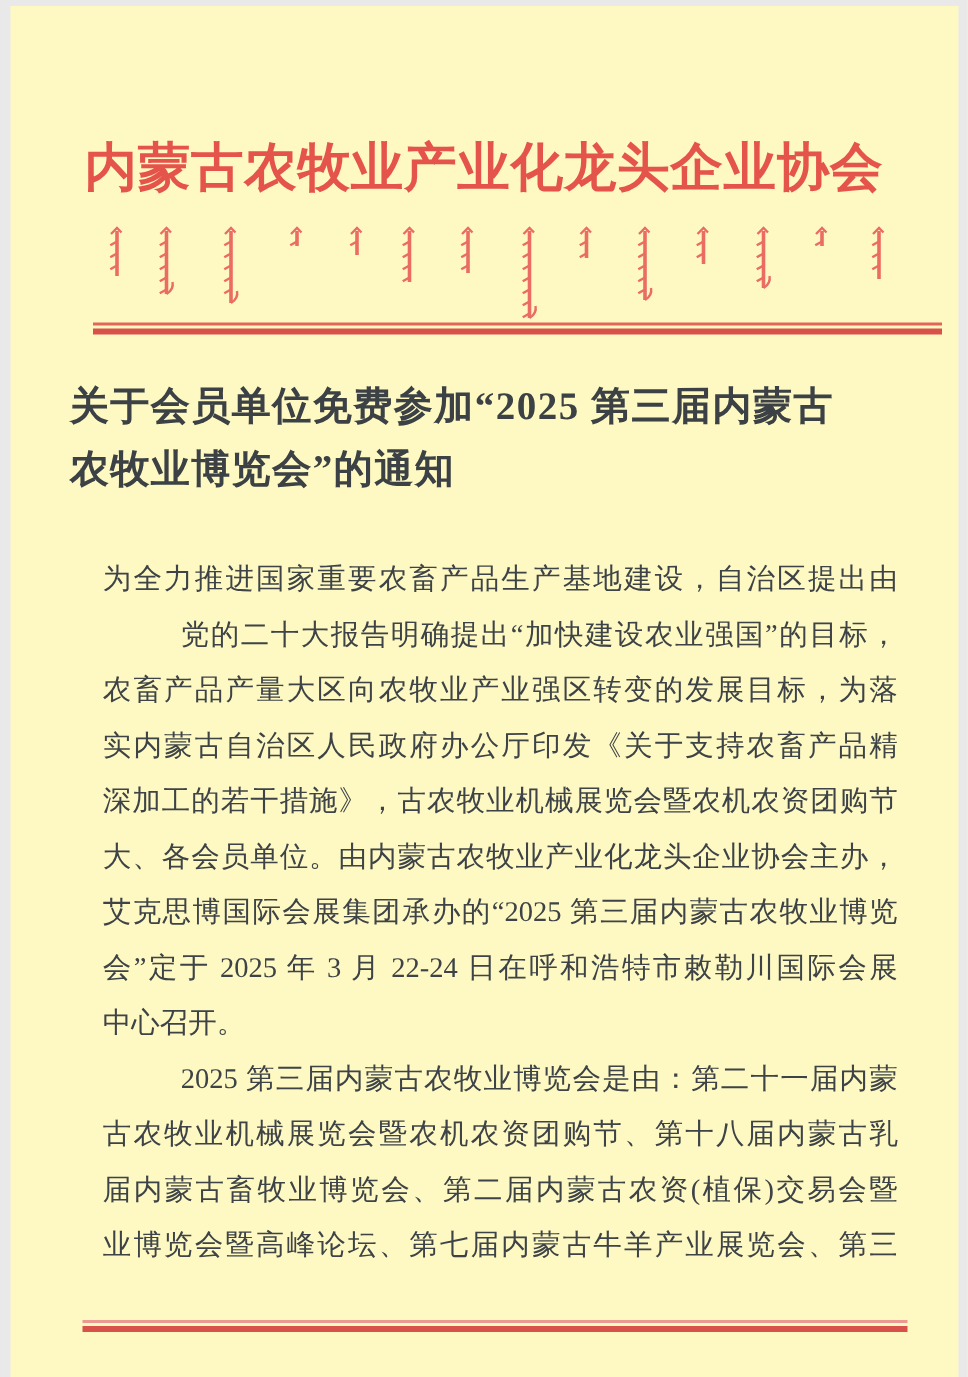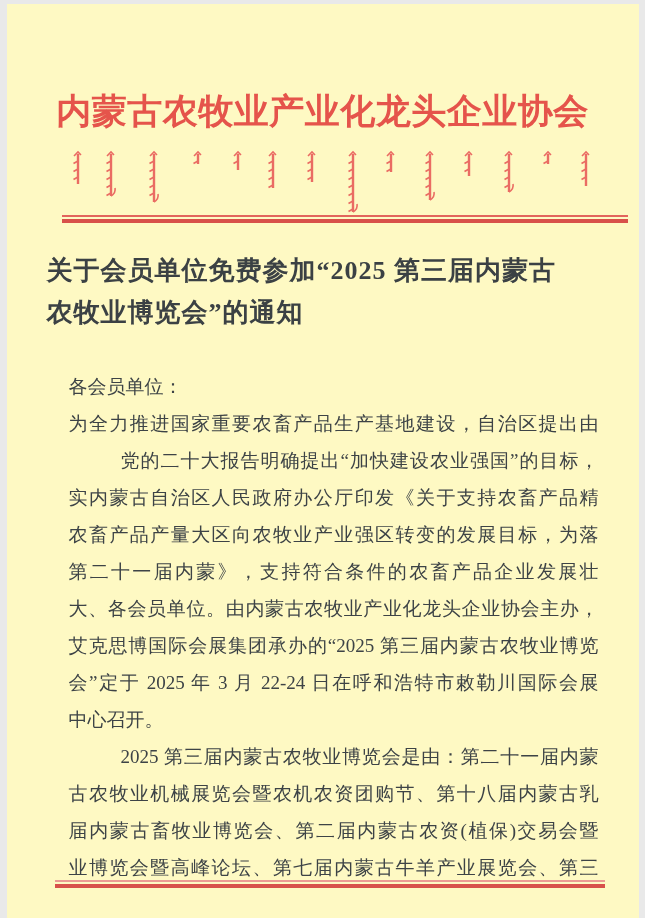--- a/index.html
+++ b/index.html
@@ -146,26 +146,25 @@
       <div class="gap"></div>
       <div class="thick"></div>
   </div>
 
   <div class="doc-title">
     <div>关于会员单位免费参加“2025 第三届内蒙古</div>
     <div>农牧业博览会”的通知</div>
   </div>
 
   <div class="body-lines">
-      <div class="line">各会员单位：</div>
       <div class="line justify">为全力推进国家重要农畜产品生产基地建设，自治区提出由</div>
       <div class="line indent justify">党的二十大报告明确提出“加快建设农业强国”的目标，</div>
+      <div class="line justify">农畜产品产量大区向农牧业产业强区转变的发展目标，为落</div>
       <div class="line justify">实内蒙古自治区人民政府办公厅印发《关于支持农畜产品精</div>
-      <div class="line justify">农畜产品产量大区向农牧业产业强区转变的发展目标，为落</div>
-      <div class="line justify">第二十一届内蒙》，支持符合条件的农畜产品企业发展壮</div>
+      <div class="line justify">深加工的若干措施》，古农牧业机械展览会暨农机农资团购节</div>
       <div class="line justify">大、各会员单位。由内蒙古农牧业产业化龙头企业协会主办，</div>
       <div class="line justify">艾克思博国际会展集团承办的“2025 第三届内蒙古农牧业博览</div>
       <div class="line justify">会”定于 2025 年 3 月 22-24 日在呼和浩特市敕勒川国际会展</div>
       <div class="line">中心召开。</div>
       <div class="line indent justify">2025 第三届内蒙古农牧业博览会是由：第二十一届内蒙</div>
       <div class="line justify">古农牧业机械展览会暨农机农资团购节、第十八届内蒙古乳</div>
       <div class="line justify">届内蒙古畜牧业博览会、第二届内蒙古农资(植保)交易会暨</div>
       <div class="line justify">业博览会暨高峰论坛、第七届内蒙古牛羊产业展览会、第三</div>
     </div>
 

